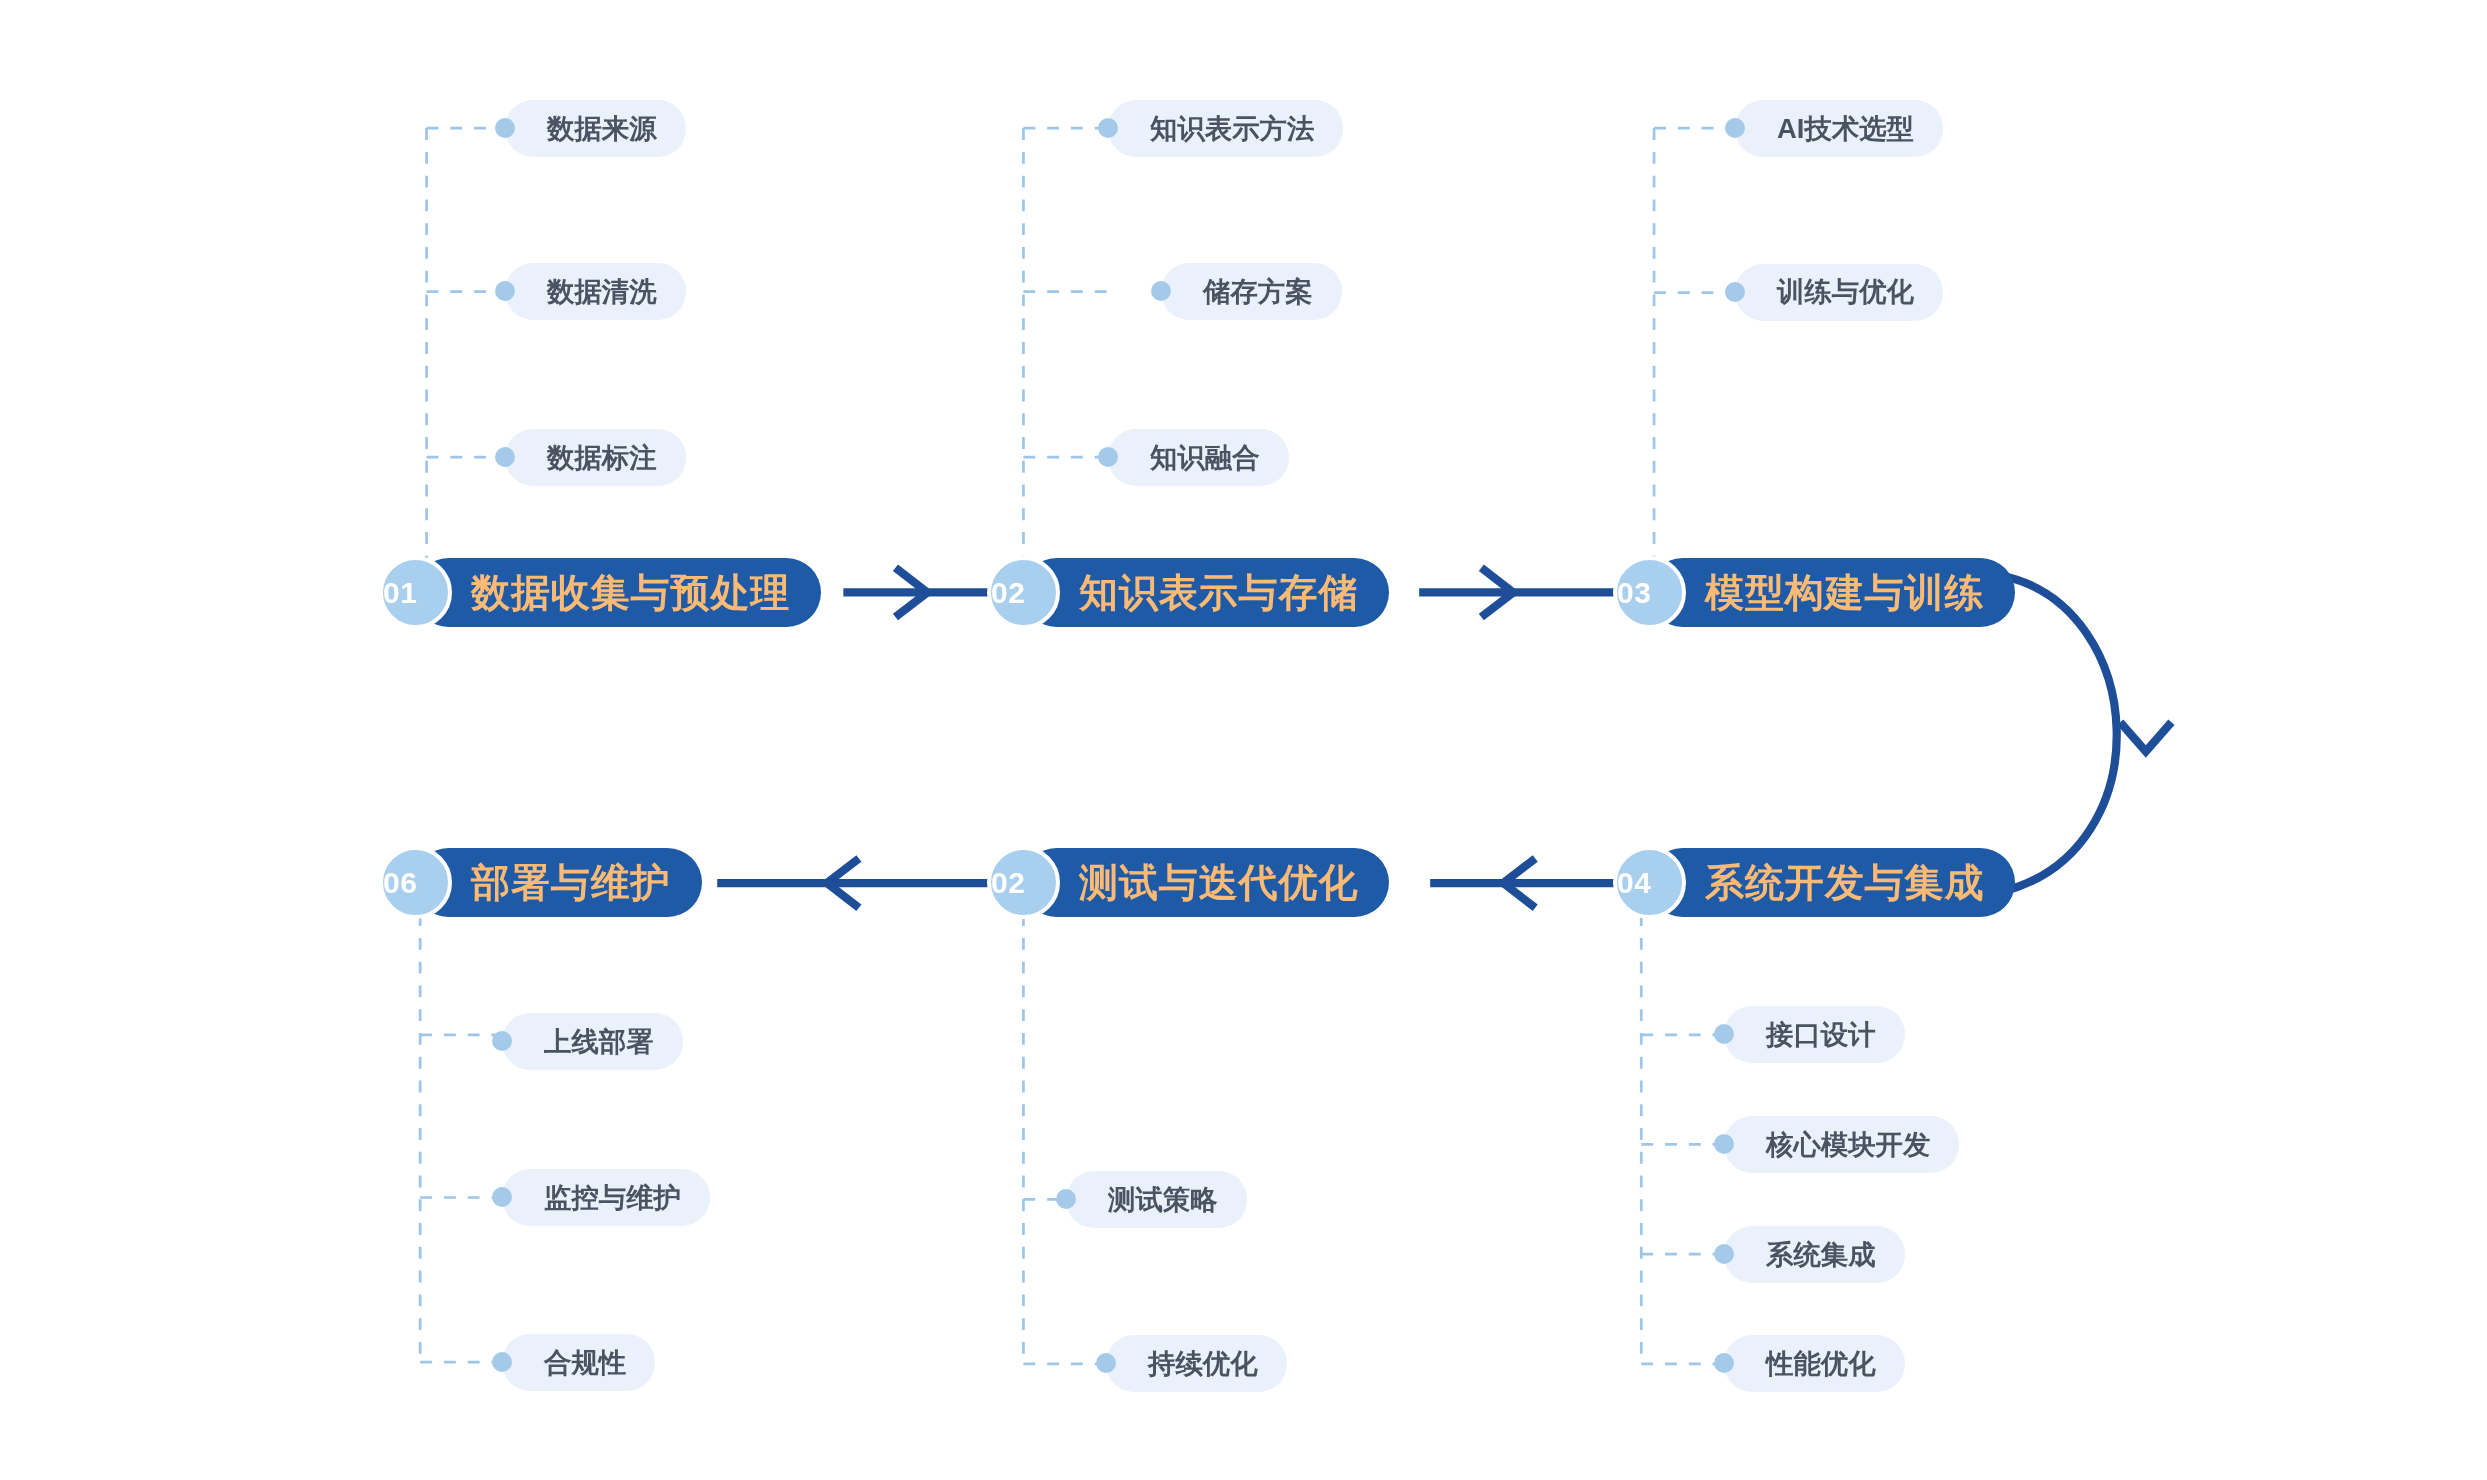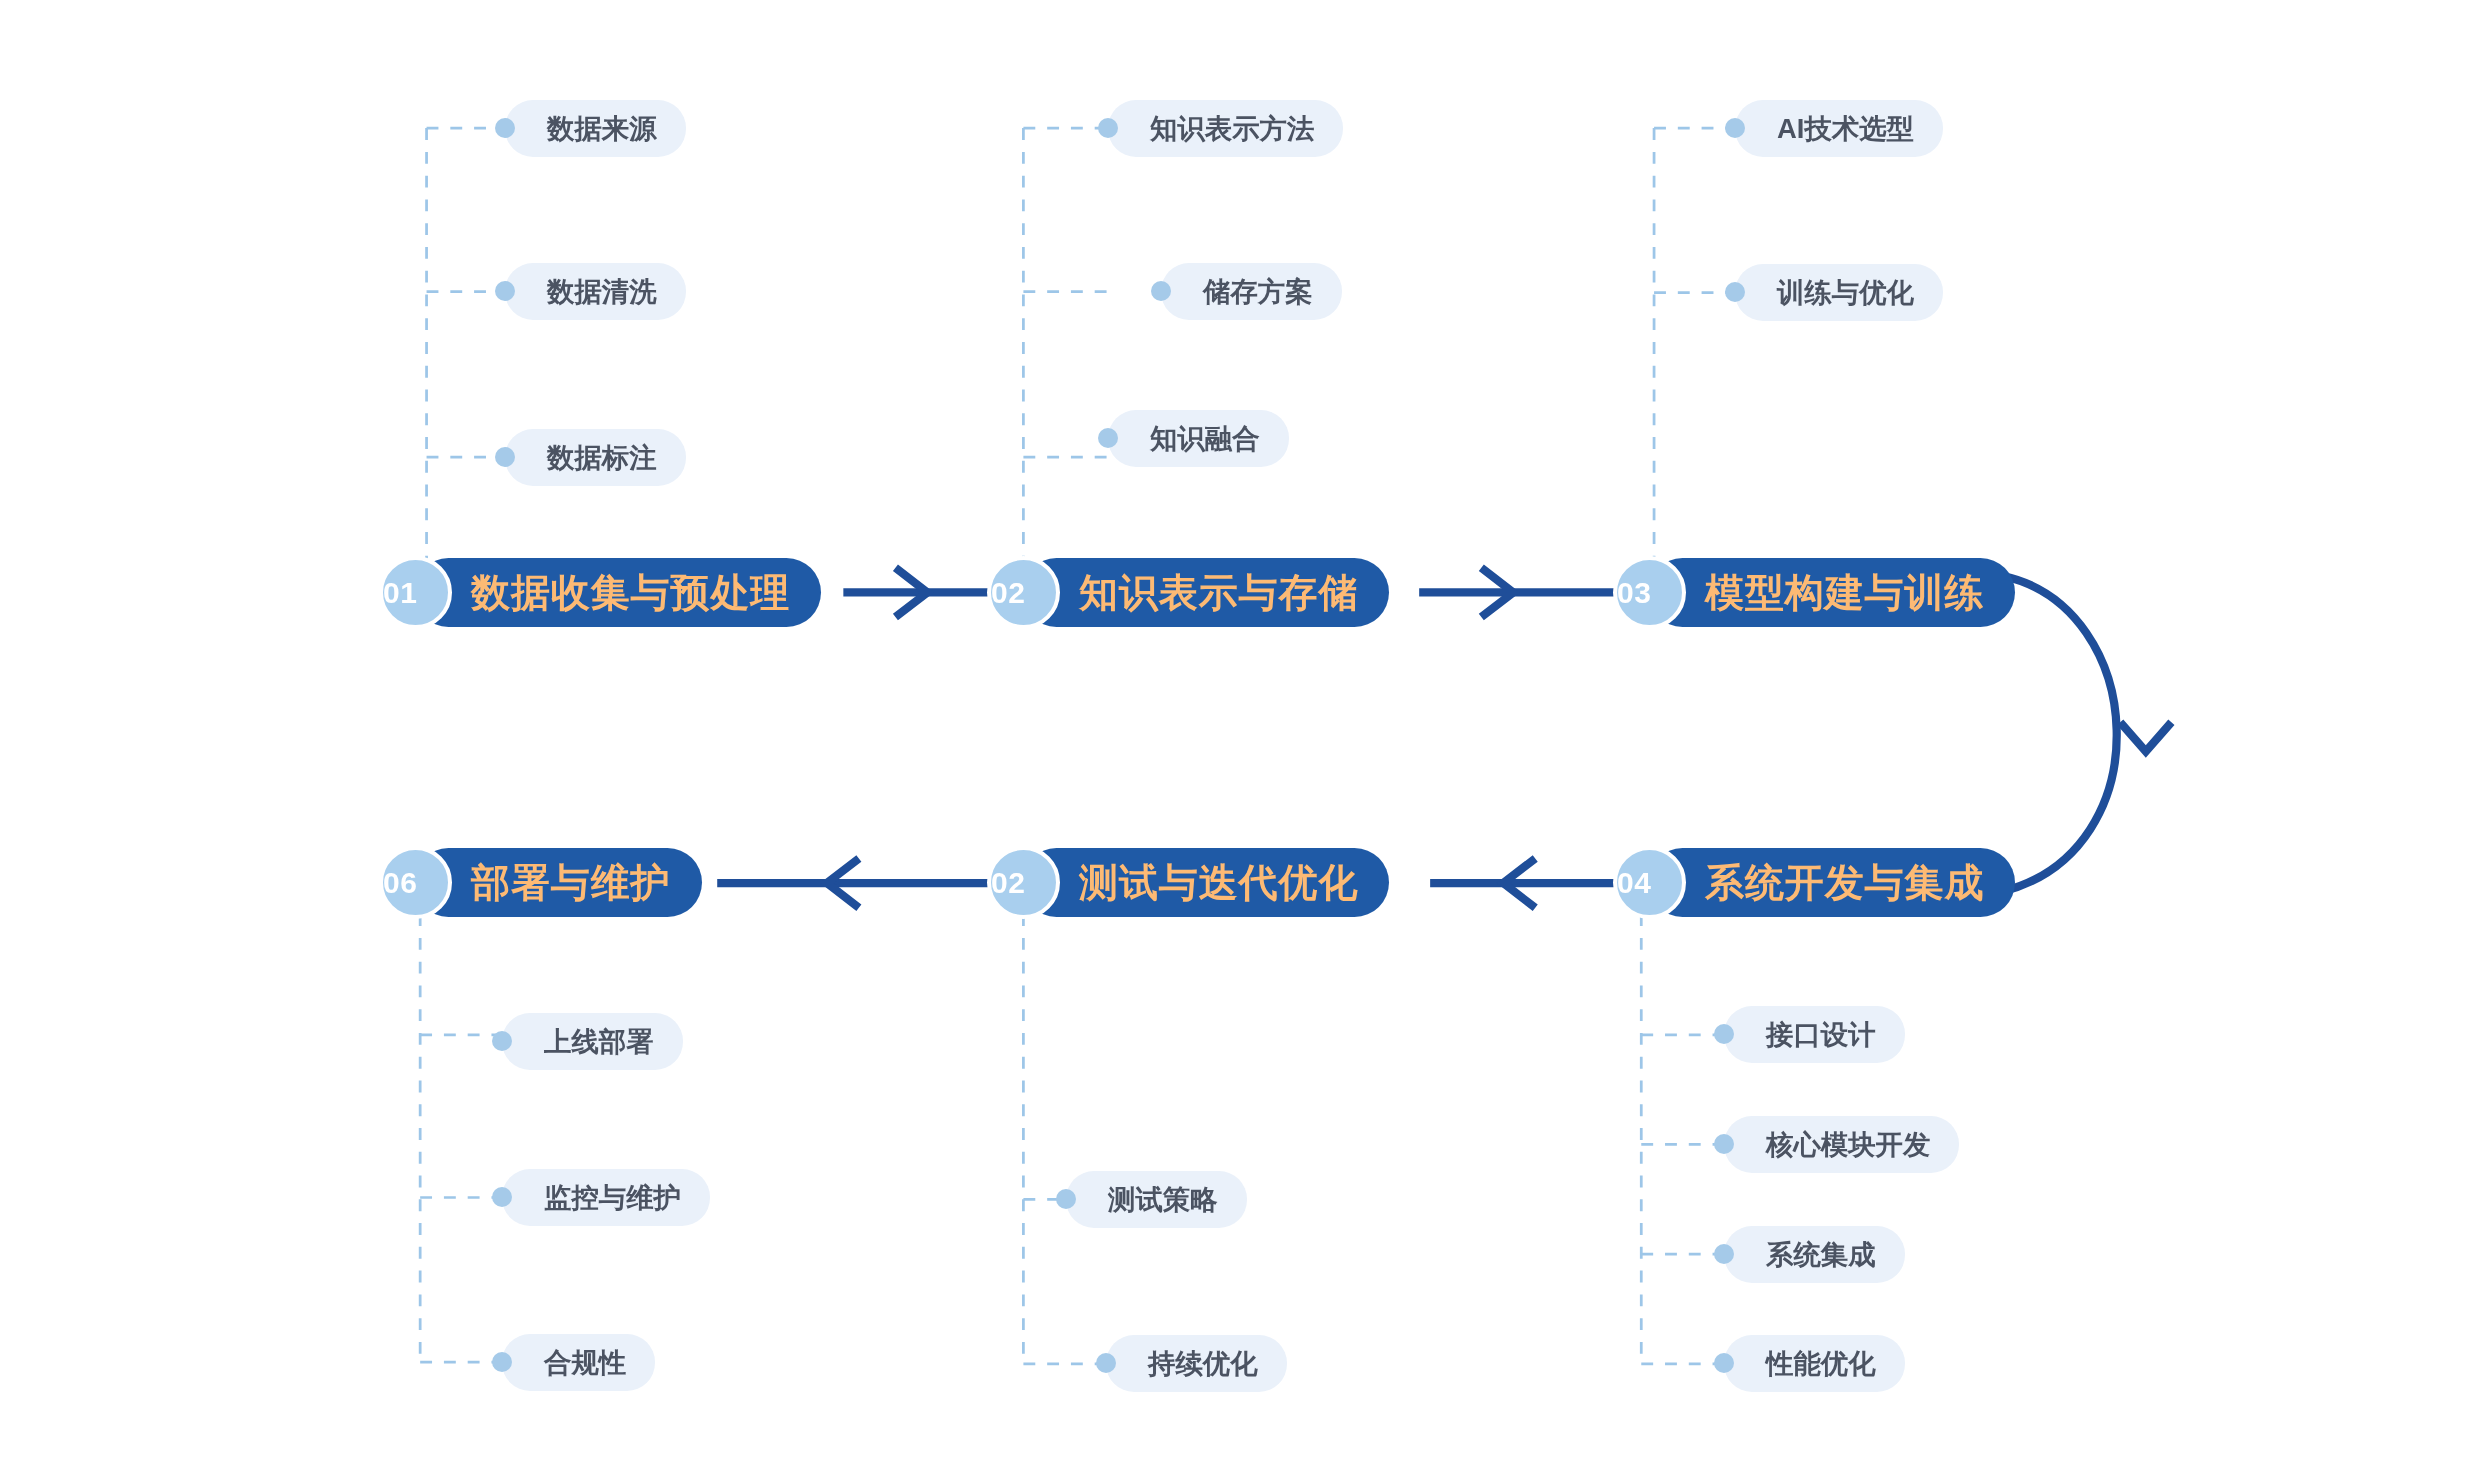--- a/index.html
+++ b/index.html
@@ -205,34 +205,34 @@
     <div class="sub-pill">
       <span class="sub-label">知识表示方法</span>
     </div>
   </div>
   <div class="sub-item" style="left:1143px; top:263px;">
     <div class="sub-dot"></div>
     <div class="sub-pill">
       <span class="sub-label">储存方案</span>
     </div>
   </div>
-  <div class="sub-item" style="left:1090px; top:410px;">
+  <div class="sub-item" style="left:1090px; top:429px;">
     <div class="sub-dot"></div>
     <div class="sub-pill">
       <span class="sub-label">知识融合</span>
     </div>
   </div>
 
   <div class="sub-item" style="left:1717px; top:100px;">
     <div class="sub-dot"></div>
     <div class="sub-pill">
       <span class="sub-label">AI技术选型</span>
     </div>
   </div>
-  <div class="sub-item" style="left:1717px; top:264px;">
+  <div class="sub-item" style="left:1717px; top:264px;font-family:Liberation Serif, serif;">
     <div class="sub-dot"></div>
     <div class="sub-pill">
       <span class="sub-label">训练与优化</span>
     </div>
   </div>
 
   <div class="stage-node" style="left:361px; top:558px;">
     <div class="stage-badge">
       <span>01</span>
     </div>

